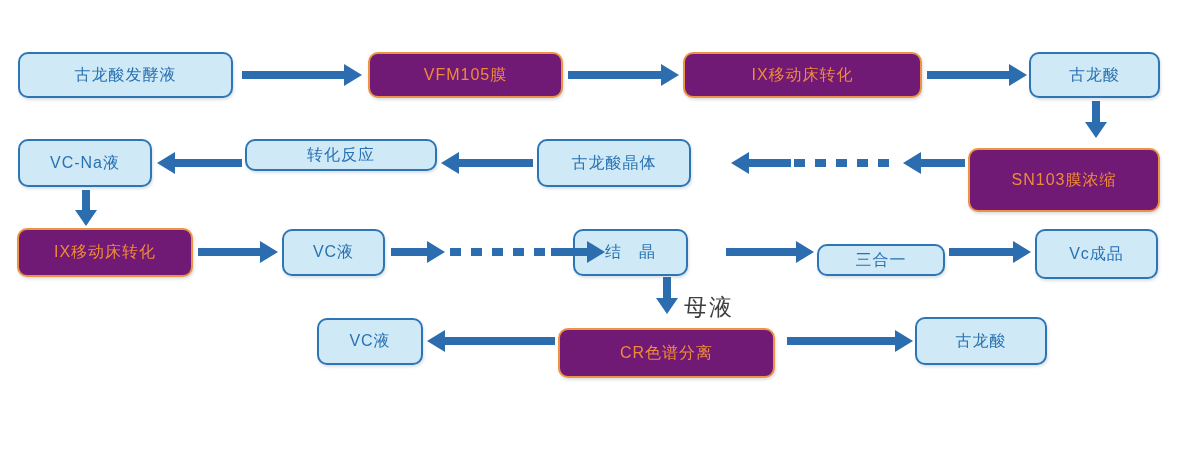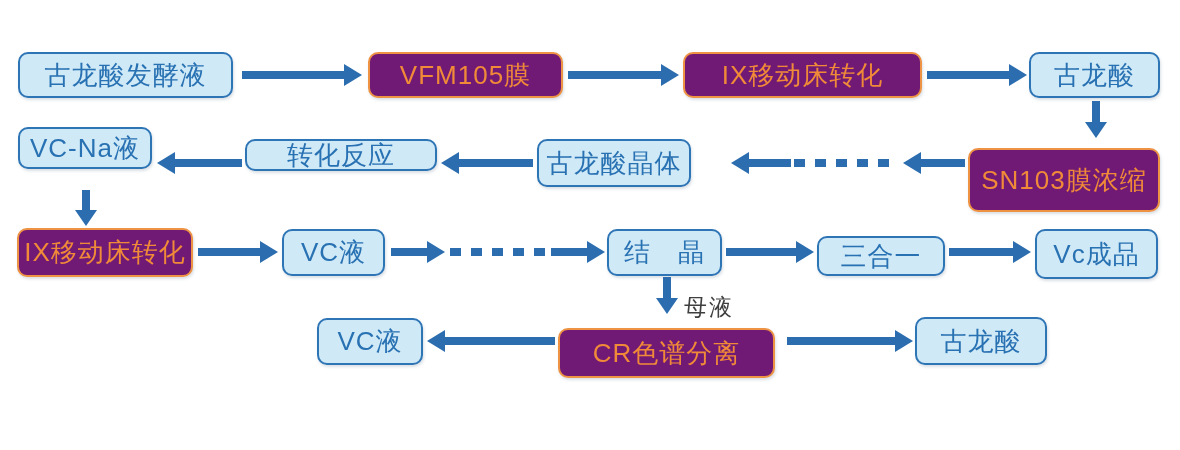--- a/index.html
+++ b/index.html
@@ -9,21 +9,21 @@
     background:#ffffff;
     font-family:"Liberation Sans","DejaVu Sans",sans-serif;
     overflow:hidden;
   }
   .node{
     position:absolute;
     box-sizing:border-box;
     display:flex;align-items:center;justify-content:center;
     border-radius:10px;
     border:2px solid;
-    font-size:26px;
+    font-size:16px;
     letter-spacing:1px;
     box-shadow:1px 2px 3px rgba(110,130,150,0.25);
     white-space:nowrap;
   }
   .node.blue{
     background:#CFE9F7;
     border-color:#2E75B6;
     color:#2871B2;
   }
   .node.orange{
@@ -67,29 +67,29 @@
 </head>
 <body>
 
 <div id="canvas">
 
   <div class="node blue" style="left:18px;top:52px;width:215px;height:46px">古龙酸发酵液</div>
   <div class="node orange" style="left:368px;top:52px;width:195px;height:46px">VFM105膜</div>
   <div class="node orange" style="left:683px;top:52px;width:239px;height:46px">IX移动床转化</div>
   <div class="node blue" style="left:1029px;top:52px;width:131px;height:46px">古龙酸</div>
 
-  <div class="node blue" style="left:18px;top:127px;width:134px;height:42px">VC-Na液</div>
+  <div class="node blue" style="left:18px;top:139px;width:134px;height:48px">VC-Na液</div>
   <div class="node blue" style="left:245px;top:139px;width:192px;height:32px">转化反应</div>
   <div class="node blue" style="left:537px;top:139px;width:154px;height:48px">古龙酸晶体</div>
   <div class="node orange" style="left:968px;top:148px;width:192px;height:64px">SN103膜浓缩</div>
 
   <div class="node orange" style="left:17px;top:228px;width:176px;height:49px">IX移动床转化</div>
   <div class="node blue" style="left:282px;top:229px;width:103px;height:47px">VC液</div>
-  <div class="node blue" style="left:607px;top:229px;width:115px;height:47px">结　晶</div>
-  <div class="node blue" style="left:817px;top:236px;width:128px;height:40px">三合一</div>
+  <div class="node blue" style="left:573px;top:229px;width:115px;height:47px">结　晶</div>
+  <div class="node blue" style="left:817px;top:244px;width:128px;height:32px">三合一</div>
   <div class="node blue" style="left:1035px;top:229px;width:123px;height:50px">Vc成品</div>
 
   <div class="node blue" style="left:317px;top:318px;width:106px;height:47px">VC液</div>
   <div class="node orange" style="left:558px;top:328px;width:217px;height:50px">CR色谱分离</div>
   <div class="node blue" style="left:915px;top:317px;width:132px;height:48px">古龙酸</div>
 
   <div class="arr right" style="left:242px;top:64px;width:120px">
       <i class="shaft"></i>
       <i class="head"></i>
     </div>

